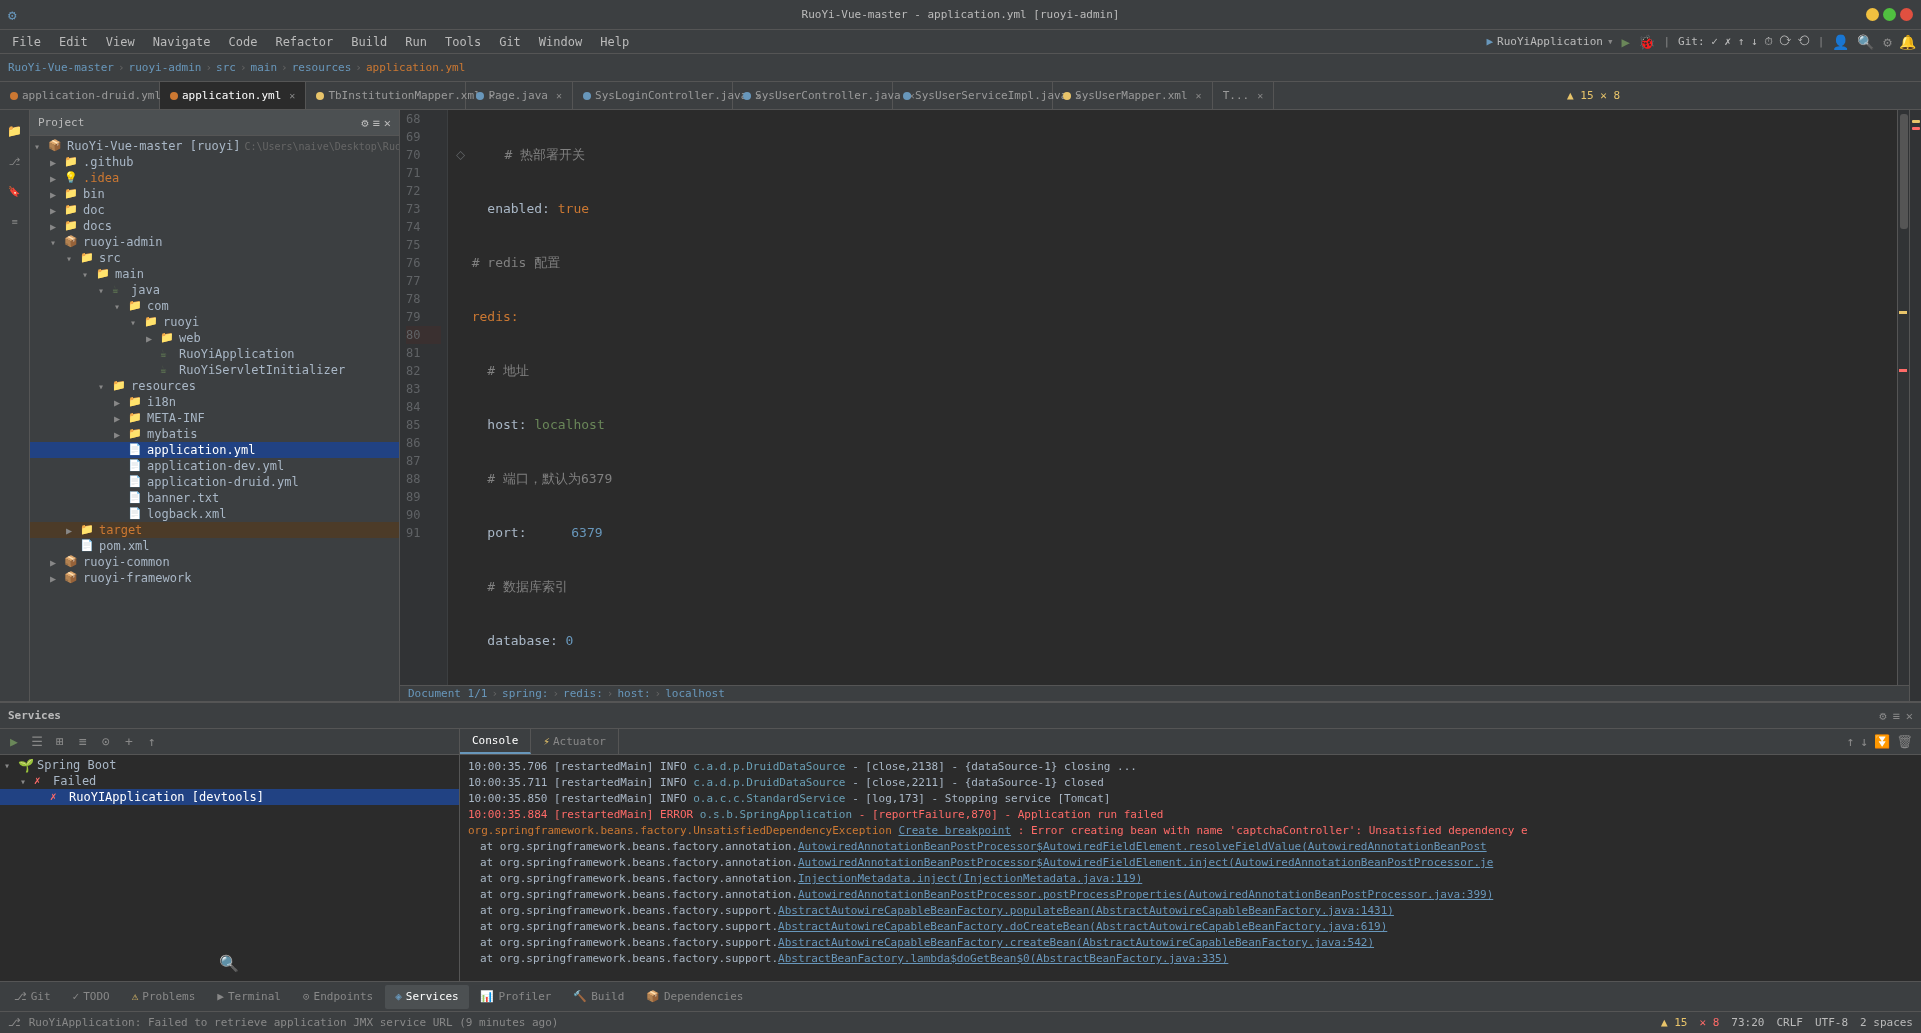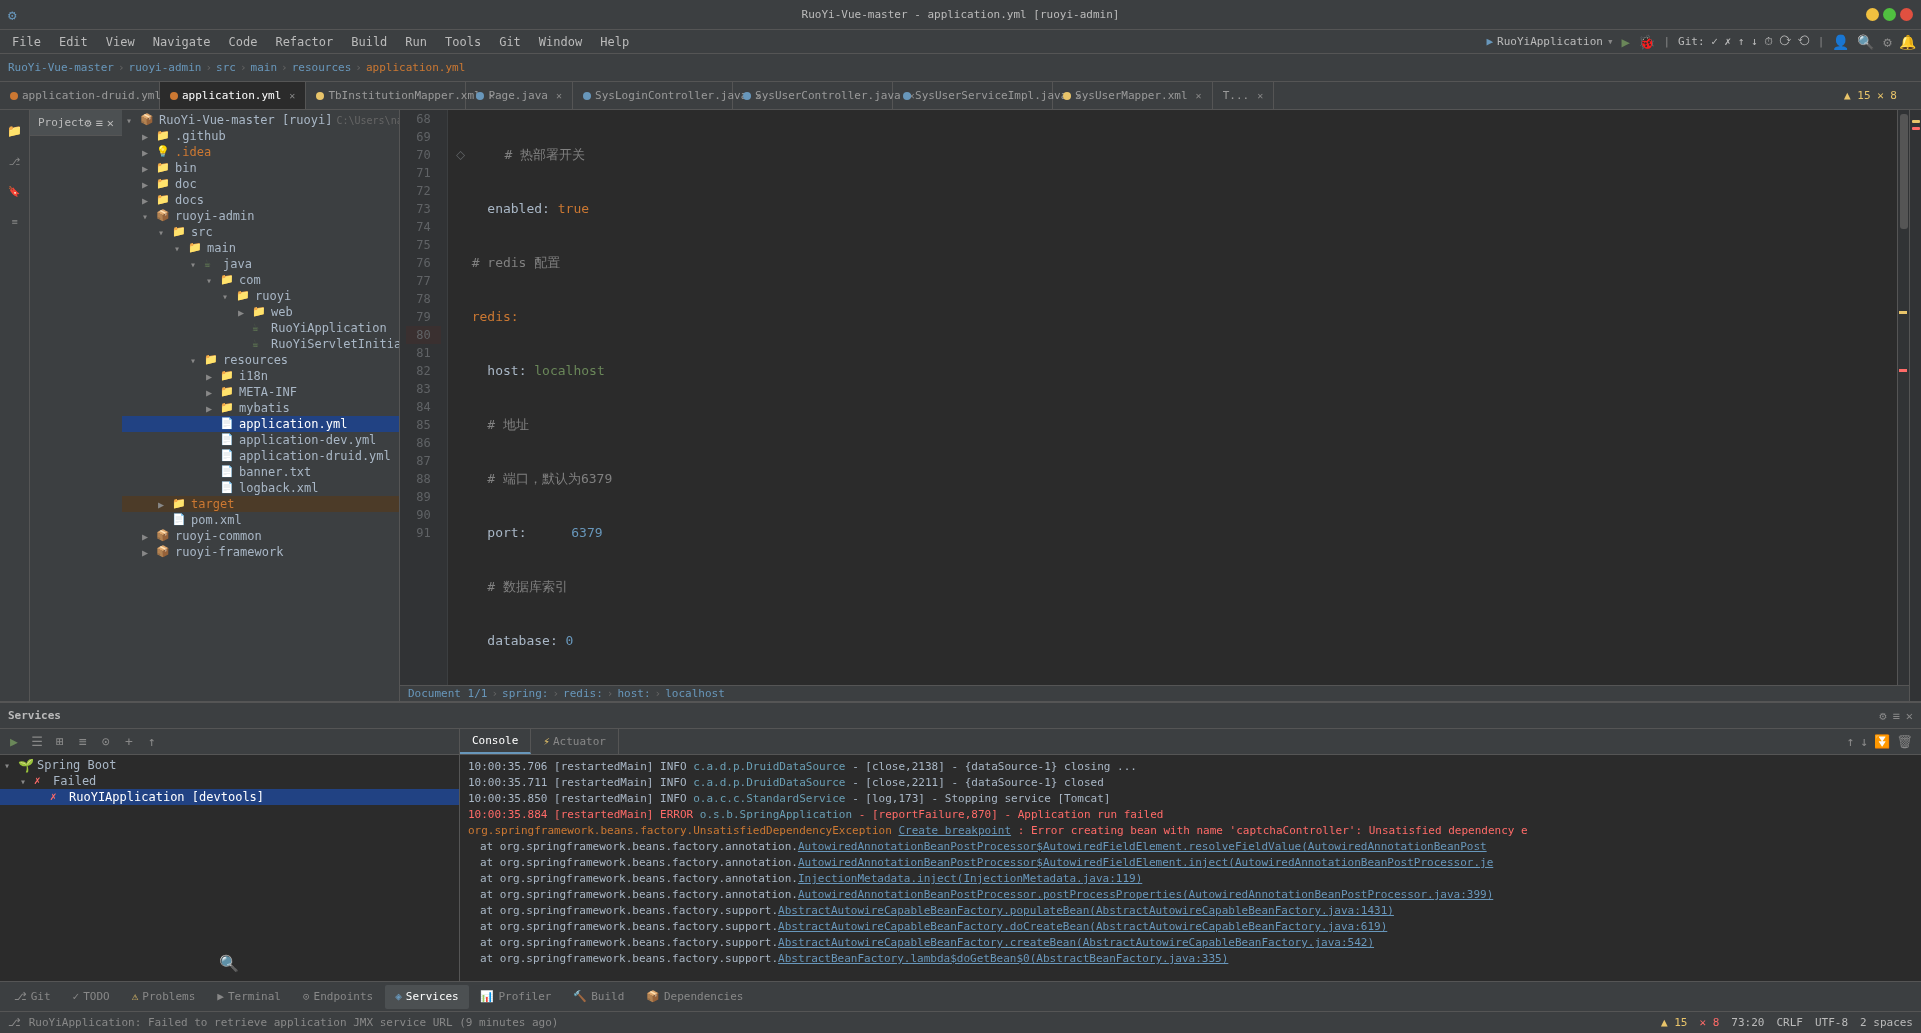--- a/index.html
+++ b/index.html
@@ -122,21 +122,21 @@
     .dot-blue { background: #6897bb; }
     .dot-yellow { background: #e8c46a; }
     .dot-orange { background: #cc7832; }
 
     
     .side-panel {
       width: 370px;
       background: #3c3f41;
       border-right: 1px solid #555;
       display: flex;
-      flex-direction: row;
+      flex-direction: column;
       overflow: hidden;
     }
     .side-panel-header {
       background: #4c5052;
       height: 26px;
       display: flex;
       align-items: center;
       justify-content: space-between;
       padding: 0 8px;
       font-size: 11px;
@@ -199,21 +199,21 @@
       flex: 1;
       display: flex;
       overflow: hidden;
       font-size: 13px;
       line-height: 18px;
     }
     .line-numbers {
       background: #313335;
       width: 48px;
       padding: 0 6px;
-      text-align: center;
+      text-align: left;
       color: #606366;
       font-size: 12px;
       line-height: 18px;
       overflow: hidden;
       flex-shrink: 0;
       border-right: 1px solid #3c3f41;
     }
     .line-number { height: 18px; display: block; }
 
     .code-content {
@@ -528,21 +528,21 @@
   </div>
   <div class="tab">
     <span class="dot dot-yellow"></span>
     <span>SysUserMapper.xml</span>
     <span class="close-x">✕</span>
   </div>
   <div class="tab">
     <span>T...</span>
     <span class="close-x">✕</span>
   </div>
-  <div style="flex:1;display:flex;align-items:center;justify-content:flex-end;padding-right:24px;">
+  <div style="flex:1;display:flex;align-items:center;justify-content:center;padding-right:8px;">
     <span style="color:#e8c46a;font-size:11px;">▲ 15 ✕ 8</span>
   </div>
 </div>
 
 <div style="display:flex;height:calc(1033px - 30px - 24px - 28px - 28px - 22px - 30px - 280px);overflow:hidden;">
 
   <div class="icon-panel">
     <div class="icon-panel-item" style="color:#6897bb;">📁</div>
     <div class="icon-panel-item" style="font-size:10px;color:#888;">⎇</div>
     <div class="icon-panel-item" style="font-size:10px;color:#888;">🔖</div>
@@ -798,24 +798,24 @@
         <div class="code-line">
           <span style="color:#a9b7c6;">    <span style="color:#a9b7c6;">enabled</span>: <span style="color:#cc7832;">true</span></span>
         </div>
         <div class="code-line">
           <span style="color:#808080;">  # redis 配置</span>
         </div>
         <div class="code-line">
           <span style="color:#cc7832;">  redis:</span>
         </div>
         <div class="code-line">
+          <span style="color:#808080;">    # 地址</span>
+        </div>
+        <div class="code-line">
           <span>    <span style="color:#a9b7c6;">host</span>: <span style="color:#6a8759;">localhost</span></span>
-        </div>
-        <div class="code-line">
-          <span style="color:#808080;">    # 地址</span>
         </div>
         <div class="code-line">
           <span style="color:#808080;">    # 端口，默认为6379</span>
         </div>
         <div class="code-line">
           <span>    <span style="color:#a9b7c6;">port</span>: <span style="color:#6897bb;margin-left:37px;">6379</span></span>
         </div>
         <div class="code-line">
           <span style="color:#808080;">    # 数据库索引</span>
         </div>

